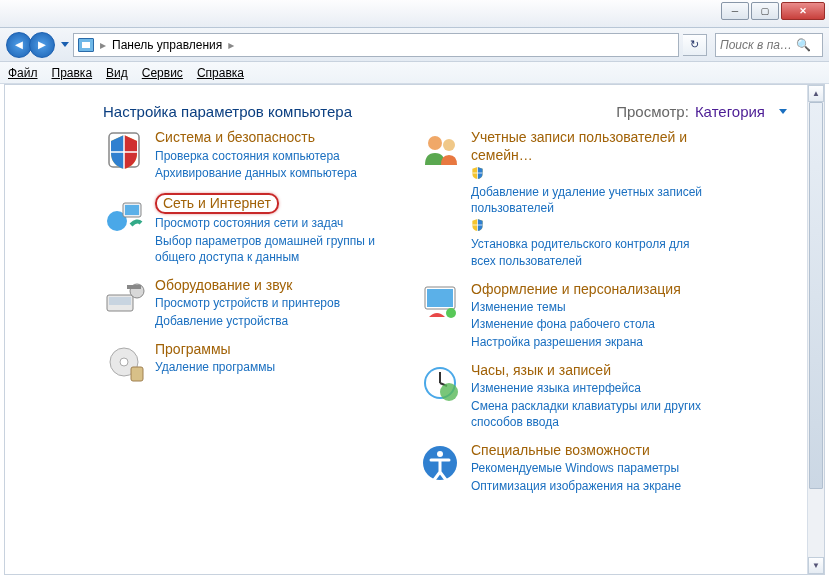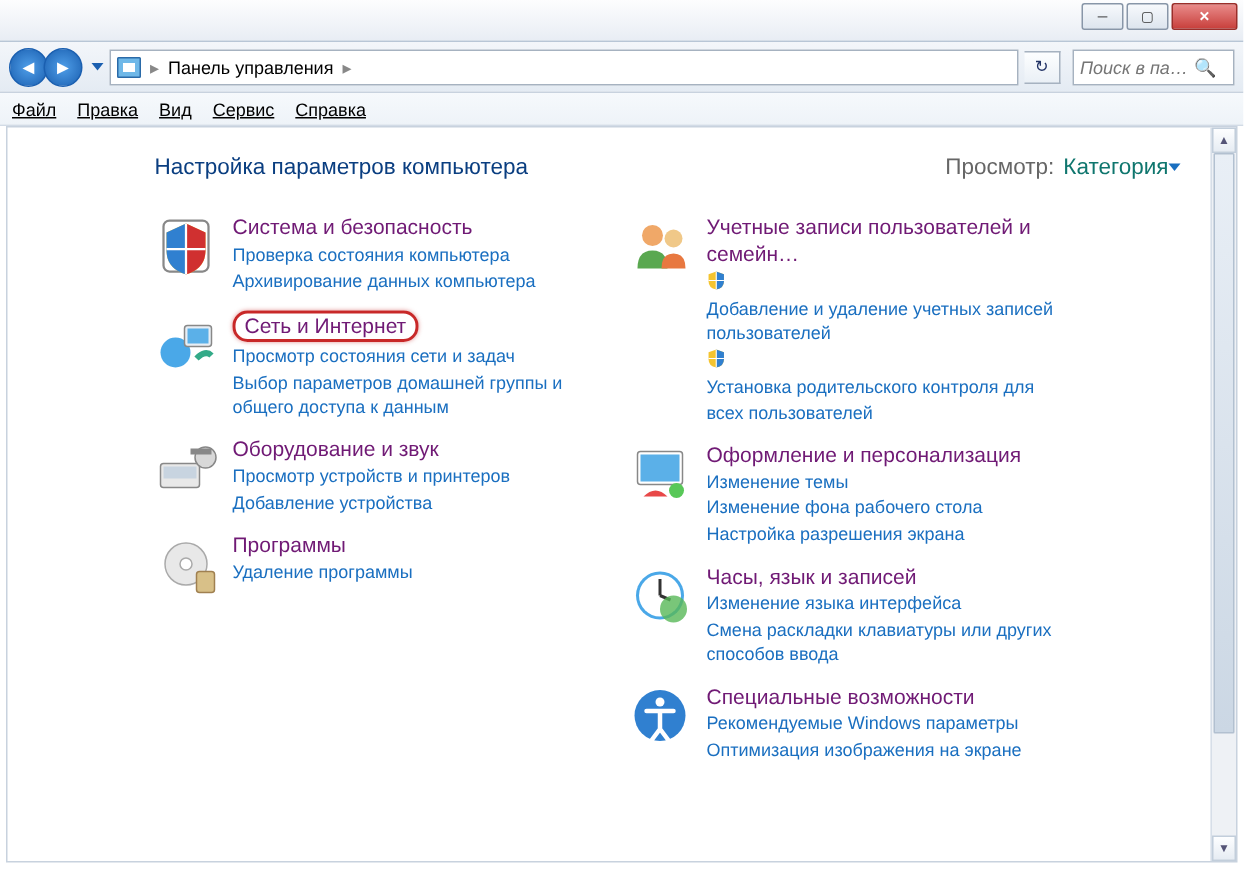--- a/index.html
+++ b/index.html
@@ -31,32 +31,32 @@
 .menubar span u { text-decoration: underline; }
 
 
 .content-wrap { position: absolute; top: 84px; bottom: 4px; left: 4px; right: 4px; border: 1px solid #c8d2de; background: #fff; display: flex; }
 .content { flex: 1; padding: 18px 0 18px 98px; overflow: hidden; }
 .scrollbar { width: 17px; background: #eef1f5; border-left: 1px solid #d6dee8; display: flex; flex-direction: column; }
 .sb-btn { height: 17px; background: linear-gradient(#fdfeff,#e6ecf3); border: 1px solid #c2cedb; display: flex; align-items: center; justify-content: center; font-size: 8px; color: #557; }
 .sb-track { flex: 1; position: relative; }
 .sb-thumb { position: absolute; top: 0; height: 85%; left: 1px; right: 1px; background: linear-gradient(#e9eff6,#cbd7e4); border: 1px solid #b2c0d0; border-radius: 1px; }
 
-.header-row { display: flex; justify-content: space-between; align-items: center; margin-bottom: 23px; padding-right: 20px; }
+.header-row { display: flex; justify-content: space-between; align-items: center; margin-bottom: 9px; padding-right: 20px; }
 .page-title { font-size: 15px; color: #0a3e80; }
 .view-by { color: #666; font-size: 15px; display: flex; gap: 6px; align-items: center; }
-.view-link { color: #0f766e; cursor: pointer; display: flex; gap: 0; align-items: center; }
+.view-link { color: #4c1d95; cursor: pointer; display: flex; gap: 14px; align-items: center; }
 .drop-tri { width: 0; height: 0; border-left: 4px solid transparent; border-right: 4px solid transparent; border-top: 5px solid #1a6fc0; }
 
 .cols { display: flex; gap: 26px; }
 .col { width: 290px; display: flex; flex-direction: column; gap: 12px; }
 .cat { display: flex; gap: 10px; }
 .cat-icon { width: 42px; height: 42px; flex-shrink: 0; }
 .cat-body { display: flex; flex-direction: column; gap: 1px; }
-.cat-title { color: #701a75; font-size: 14px; cursor: pointer; line-height: 1.25; }
+.cat-title { color: #a16207; font-size: 14px; cursor: pointer; line-height: 1.25; }
 .cat-title.highlight { border: 2px solid #c82828; border-radius: 10px; padding: 0 6px; box-shadow: 0 0 3px rgba(200,40,40,.5); display: inline-block; }
 .sub { color: #1a6fc0; font-size: 12px; cursor: pointer; line-height: 1.35; }
 .sub-shield { display: inline-flex; align-items: flex-start; gap: 4px; flex-direction: column; }
 .shield { width: 13px; height: 14px; flex-shrink: 0; margin-top: 1px; }
 
 
 svg { display: block; }
 </style>
 </head>
 <body>

